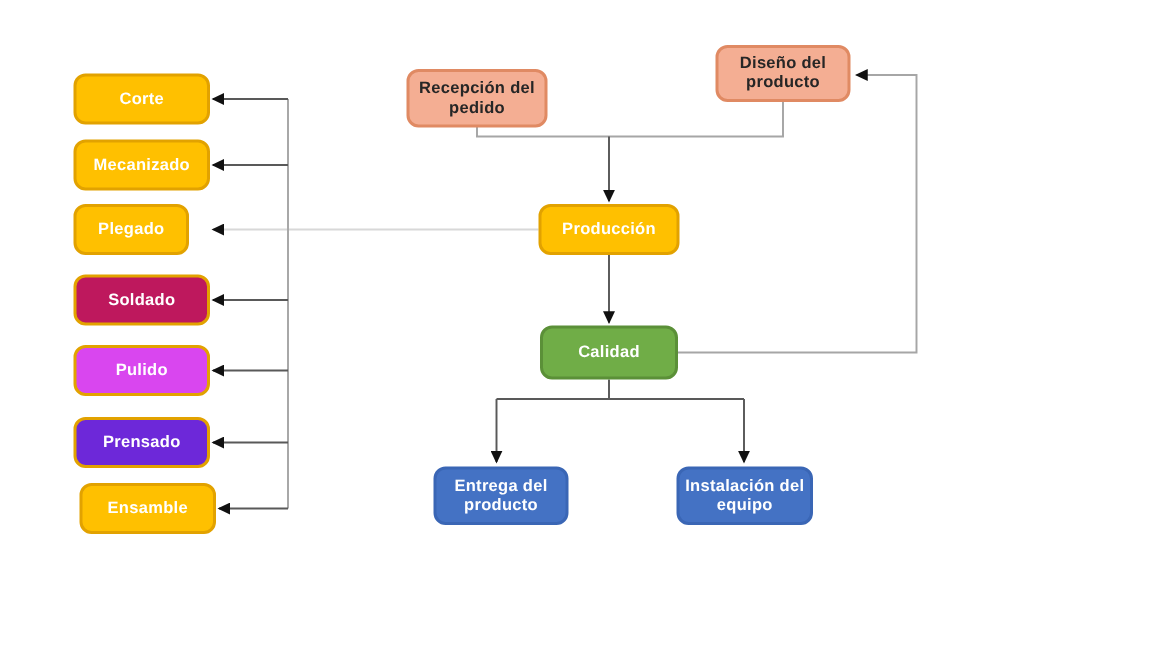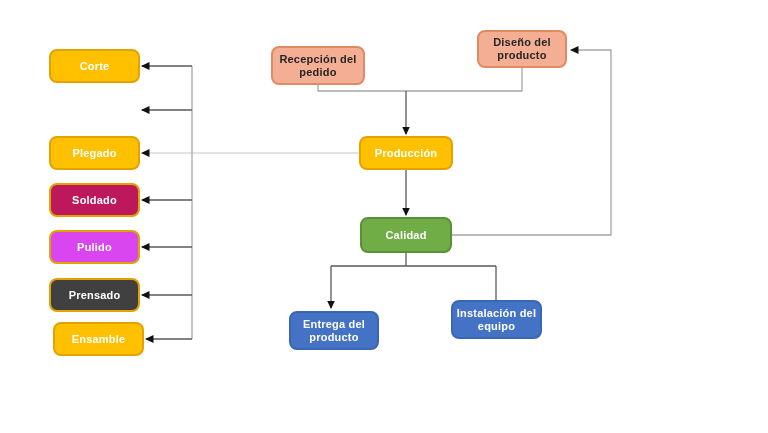--- a/index.html
+++ b/index.html
@@ -59,30 +59,33 @@
     <path d="M192 339 L146 339" fill="none" stroke="#595959" stroke-width="1.3" marker-end="url(#arrow)"></path>
 
     <path d="M406 253 L406 266 M331 266 L496 266" fill="none" stroke="#595959" stroke-width="1.3"></path>
     <path d="M331 266 L331 308" fill="none" stroke="#595959" stroke-width="1.3" marker-end="url(#arrow)"></path>
     <path d="M496 266 L496 308" fill="none" stroke="#595959" stroke-width="1.3" marker-end="url(#arrow)"></path>
   </svg>
 
   <div class="node" style="left: 49px; top: 49px; width: 91px; height: 34px; background: rgb(255, 192, 0); border-color: rgb(226, 162, 0); color: rgb(255, 255, 255);">
     <span>Corte</span>
   </div>
-  <div class="node" style="left: 49px; top: 136px; width: 91px; height: 34px; background: rgb(255, 192, 0); border-color: rgb(226, 162, 0); color: rgb(255, 255, 255);">
+  <div class="node" style="left: 49px; top: 93px; width: 91px; height: 34px; background: rgb(255, 192, 0); border-color: rgb(226, 162, 0); color: rgb(255, 255, 255);">
+    <span>Mecanizado</span>
+  </div>
+  <div class="node" style="left: 49px; top: 136px; width: 77px; height: 34px; background: rgb(255, 192, 0); border-color: rgb(226, 162, 0); color: rgb(255, 255, 255);">
     <span>Plegado</span>
   </div>
   <div class="node" style="left: 49px; top: 183px; width: 91px; height: 34px; background: #be185d; border-color: rgb(226, 162, 0); color: rgb(255, 255, 255);">
     <span>Soldado</span>
   </div>
   <div class="node" style="left: 49px; top: 230px; width: 91px; height: 34px; background: #d946ef; border-color: rgb(226, 162, 0); color: rgb(255, 255, 255);">
     <span>Pulido</span>
   </div>
-  <div class="node" style="left: 49px; top: 278px; width: 91px; height: 34px; background: #404040; border-color: rgb(226, 162, 0); color: rgb(255, 255, 255);">
+  <div class="node" style="left: 49px; top: 278px; width: 91px; height: 34px; background: #6d28d9; border-color: rgb(226, 162, 0); color: rgb(255, 255, 255);">
     <span>Prensado</span>
   </div>
   <div class="node" style="left: 53px; top: 322px; width: 91px; height: 34px; background: rgb(255, 192, 0); border-color: rgb(226, 162, 0); color: rgb(255, 255, 255);">
     <span>Ensamble</span>
   </div>
 
   <div class="node" style="left: 271px; top: 27px; width: 94px; height: 39px; background: rgb(244, 174, 147); border-color: rgb(224, 138, 99); color: rgb(38, 38, 38); margin-top: 19px;">
     <span>Recepción del pedido</span>
   </div>
   <div class="node" style="left: 477px; top: 30px; width: 90px; height: 38px; background: rgb(244, 174, 147); border-color: rgb(224, 138, 99); color: rgb(38, 38, 38);">
@@ -90,17 +93,17 @@
   </div>
   <div class="node" style="left: 359px; top: 136px; width: 94px; height: 34px; background: rgb(255, 192, 0); border-color: rgb(226, 162, 0); color: rgb(255, 255, 255);">
     <span>Producción</span>
   </div>
   <div class="node" style="left: 360px; top: 217px; width: 92px; height: 36px; background: rgb(112, 173, 71); border-color: rgb(91, 144, 56); color: rgb(255, 255, 255);">
     <span>Calidad</span>
   </div>
   <div class="node" style="left: 289px; top: 311px; width: 90px; height: 39px; background: rgb(68, 114, 196); border-color: rgb(58, 102, 181); color: rgb(255, 255, 255);">
     <span>Entrega del producto</span>
   </div>
-  <div class="node" style="left: 451px; top: 300px; width: 91px; height: 39px; background: rgb(68, 114, 196); border-color: rgb(58, 102, 181); color: rgb(255, 255, 255);">
+  <div class="node" style="left: 451px; top: 311px; width: 91px; height: 39px; background: rgb(68, 114, 196); border-color: rgb(58, 102, 181); color: rgb(255, 255, 255);">
     <span>Instalación del equipo</span>
   </div>
 
 </div>
 
 </body></html>

